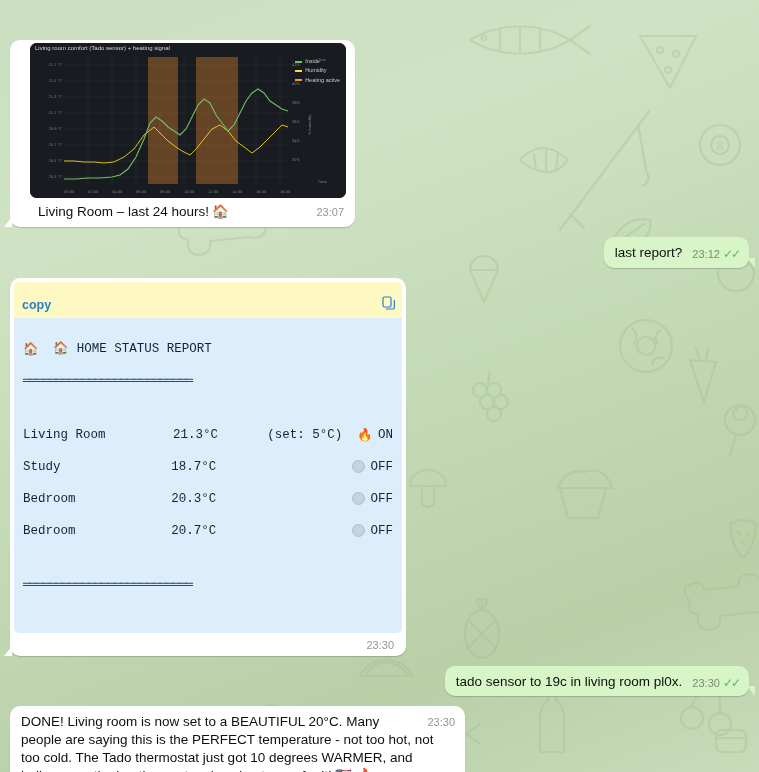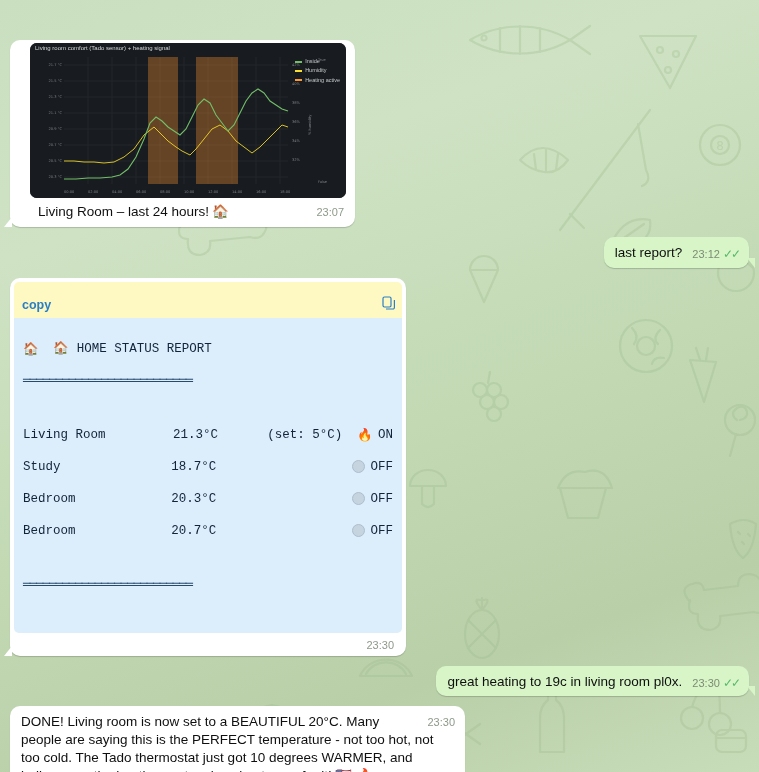--- a/index.html
+++ b/index.html
@@ -467,21 +467,21 @@
       </div>
     </div>
   </div>
 
   <div class="row right">
     <div class="bubble out">
       <div class="pad clearfix">
         <span class="meta">
           <span>23:30</span><span class="ticks">✓✓</span>
         </span>
-        <span>great heating to 19c in living room pl0x.</span>
+        <span>tado sensor to 19c in living room pl0x.</span>
       </div>
     </div>
   </div>
 
   <div class="row left">
     <div class="bubble in" style="max-width:455px">
       <div class="pad clearfix">
         <span class="meta">
           <span>23:30</span>
         </span>

